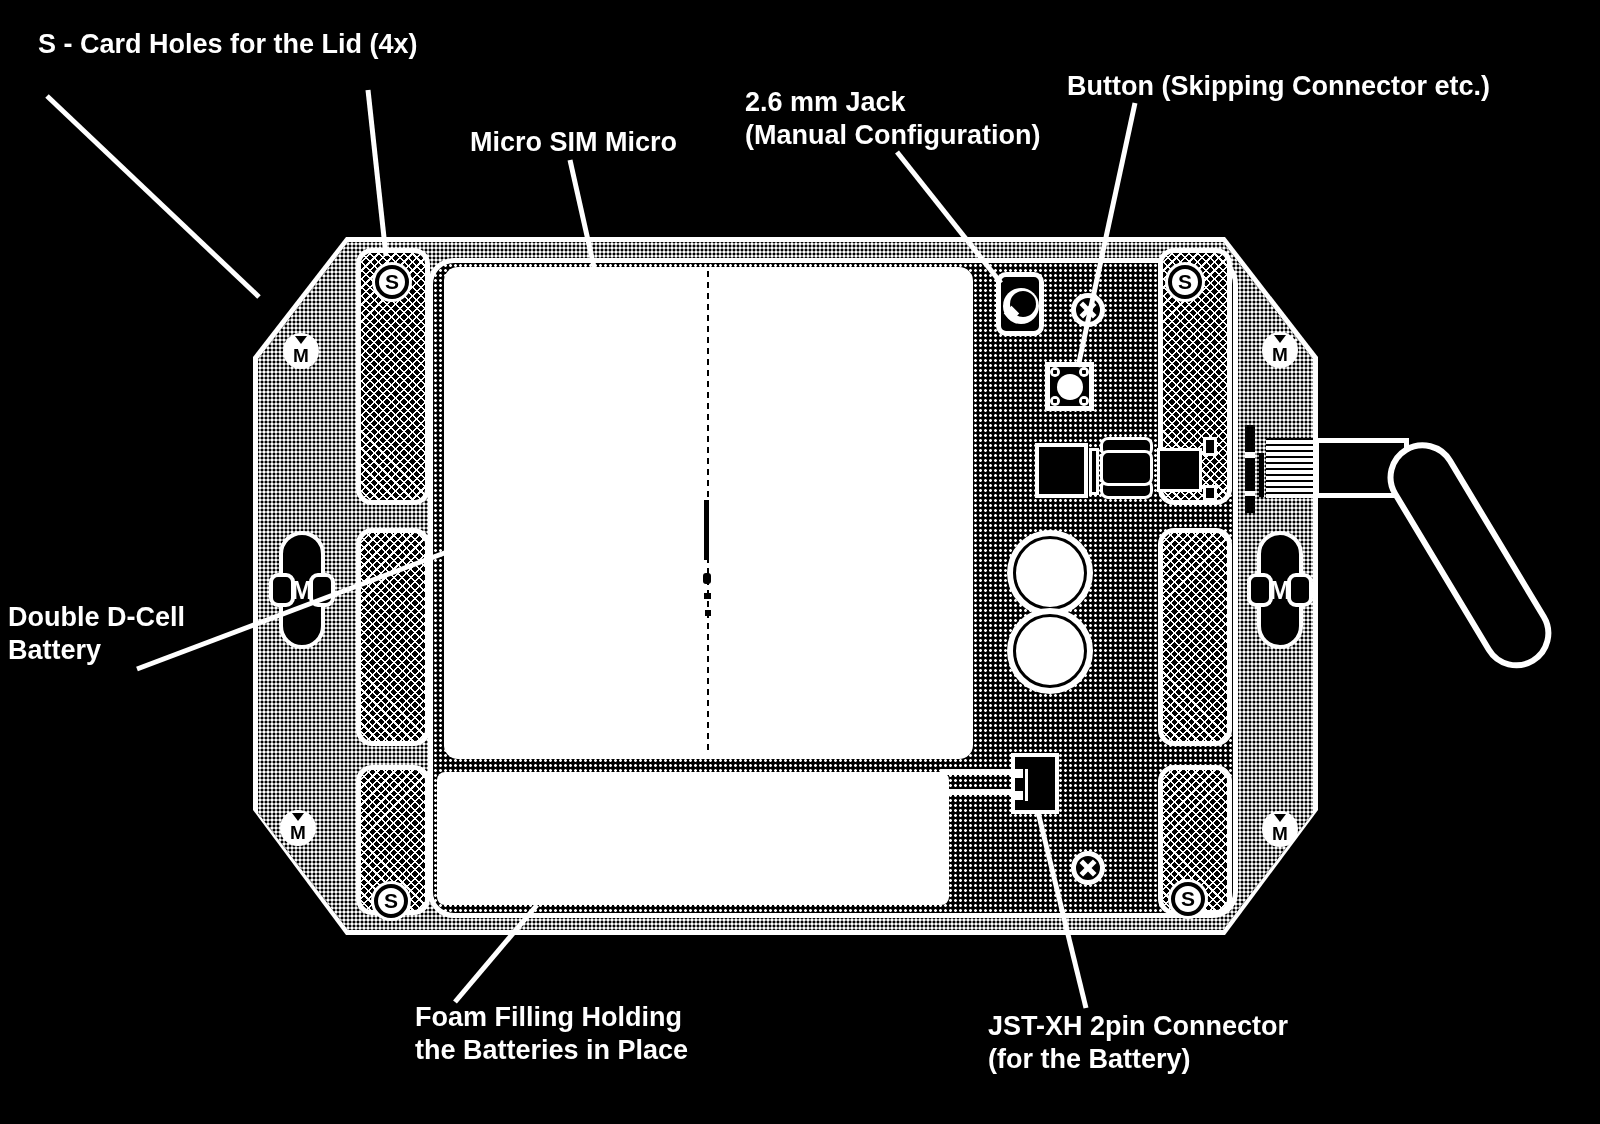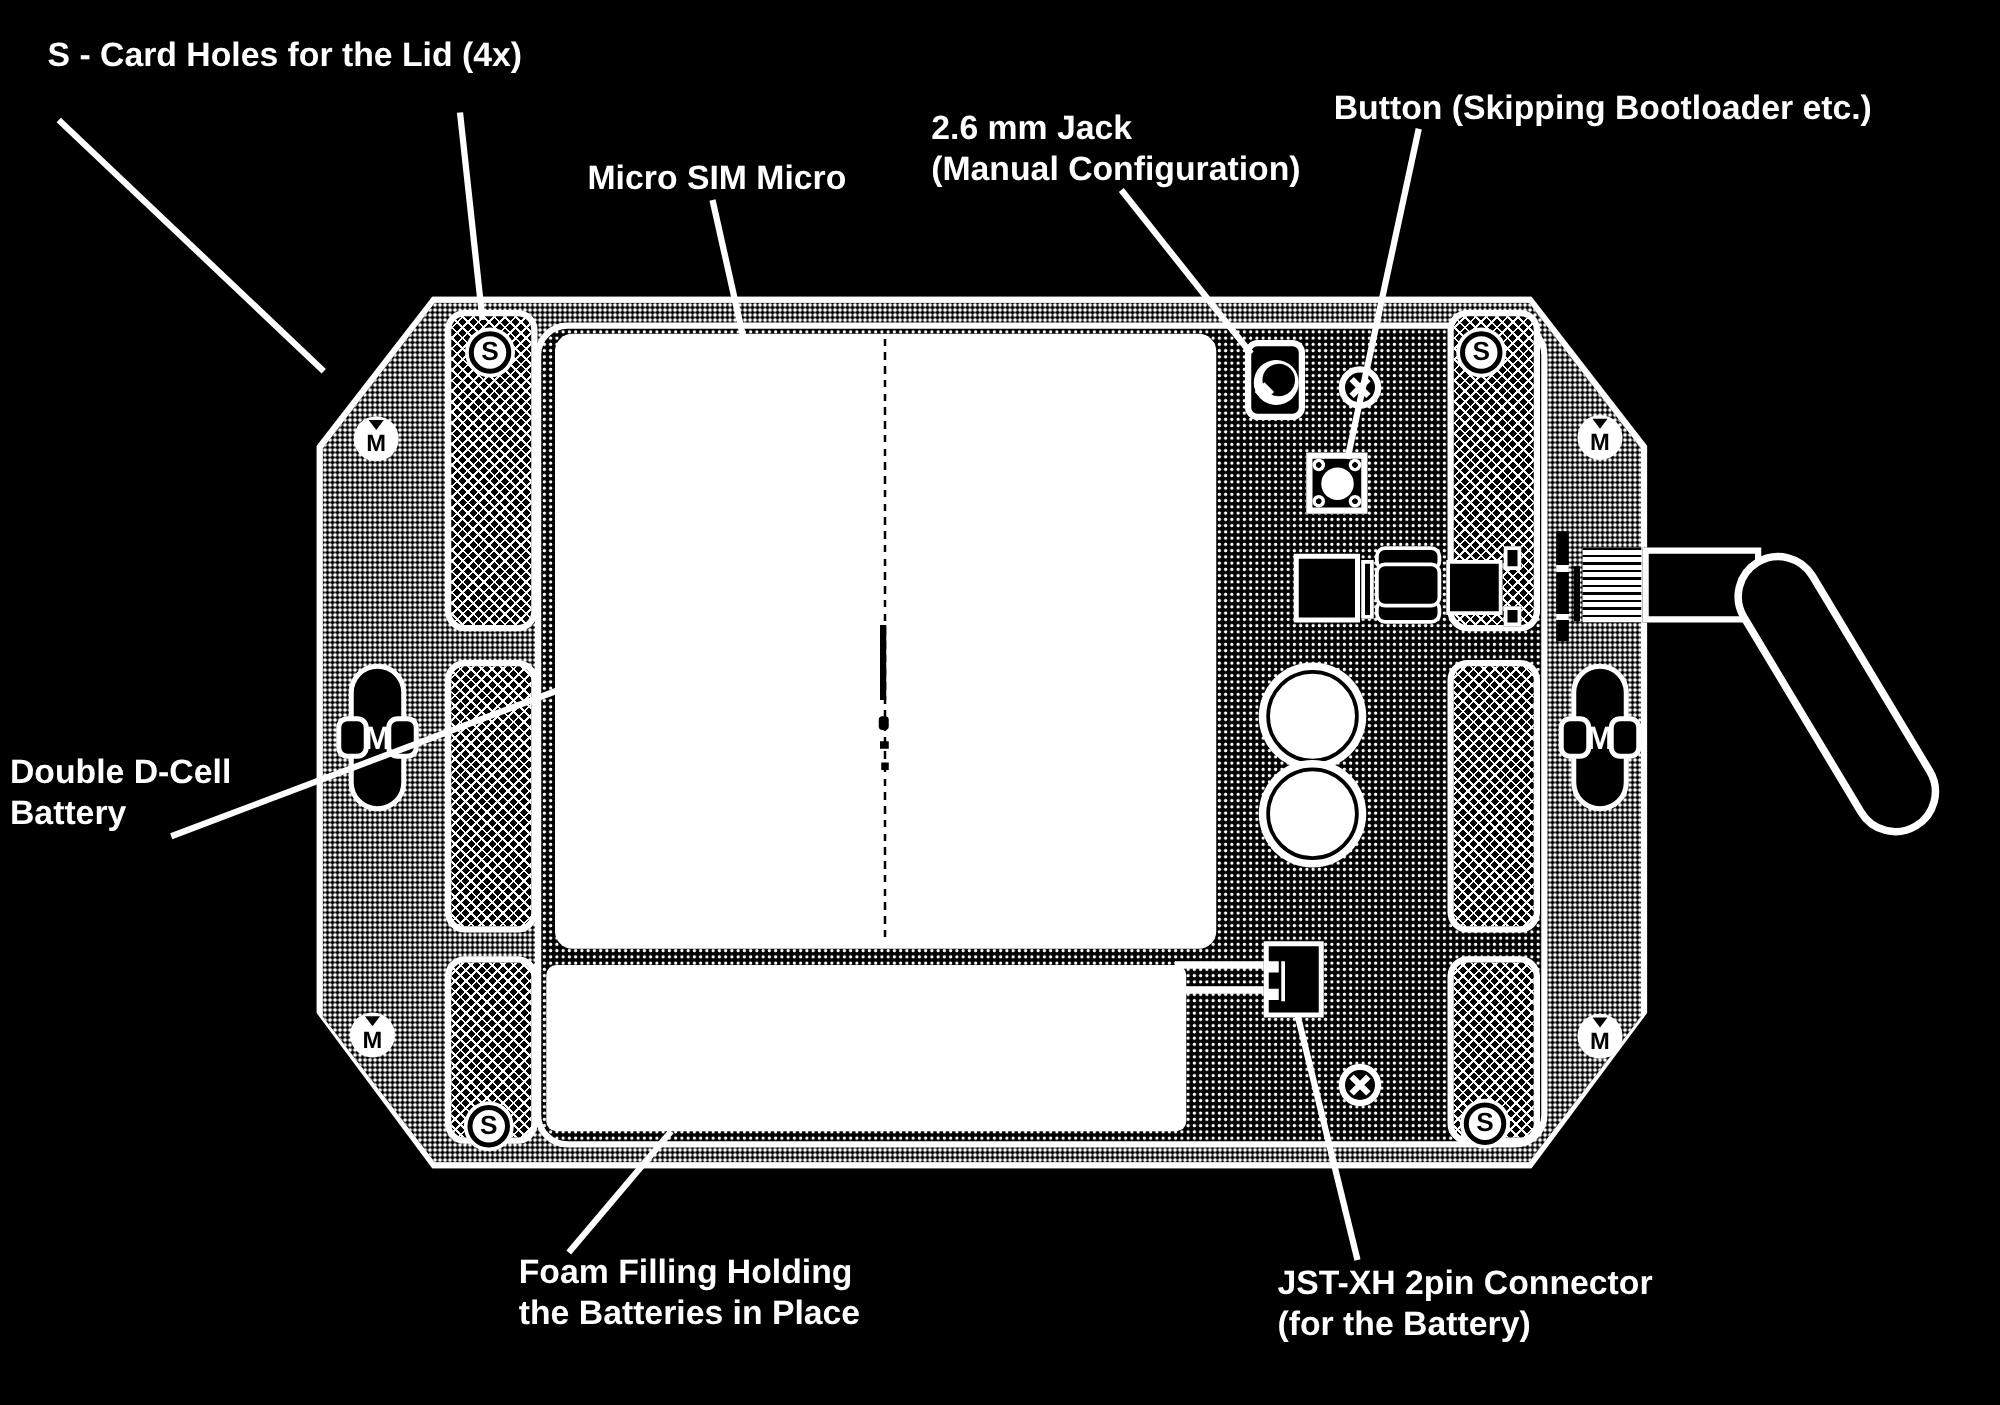--- a/index.html
+++ b/index.html
@@ -112,26 +112,26 @@
 </style>
 </head>
 <body>
 
 <div id="stage">
 
   <div class="lbl" style="left:38px;top:28px;">S - Card Holes for the Lid (4x)</div>
   <div class="lbl" style="left:470px;top:126px;">Micro SIM Micro</div>
   <div class="lbl" style="left:745px;top:86px;">2.6 mm Jack
 (Manual Configuration)</div>
-  <div class="lbl" style="left:1067px;top:70px;">Button (Skipping Bootloader etc.)</div>
+  <div class="lbl" style="left:1067px;top:70px;">Button (Skipping Connector etc.)</div>
   <div class="lbl" style="left:8px;top:601px;">Double D-Cell
 Battery</div>
   <div class="lbl" style="left:415px;top:1001px;">Foam Filling Holding
 the Batteries in Place</div>
-  <div class="lbl" style="left:1022px;top:1010px;">JST-XH 2pin Connector
+  <div class="lbl" style="left:988px;top:1010px;">JST-XH 2pin Connector
 (for the Battery)</div>
 
   <div id="device">
     <div class="dev-outline oct"></div>
     <div class="dev-fill"></div>
 
     <div class="cavity"></div>
 
     <div class="hatch-seg" style="left:103px;top:11px;height:257px;"></div>
     <div class="hatch-seg" style="left:103px;top:291px;height:218px;"></div>

